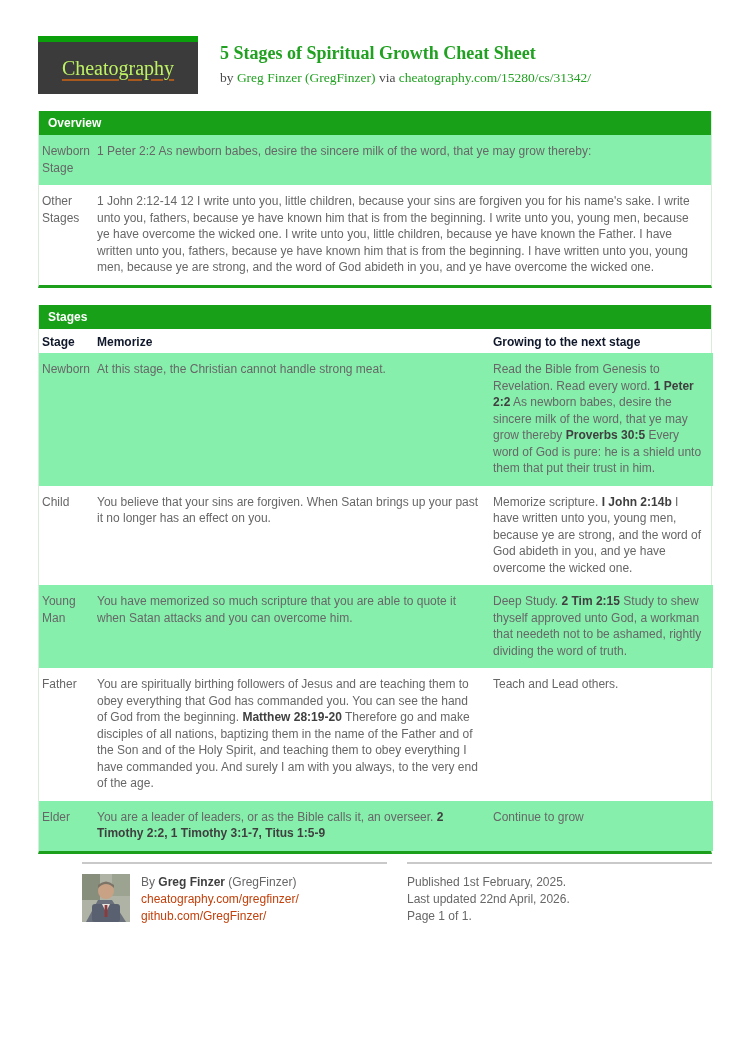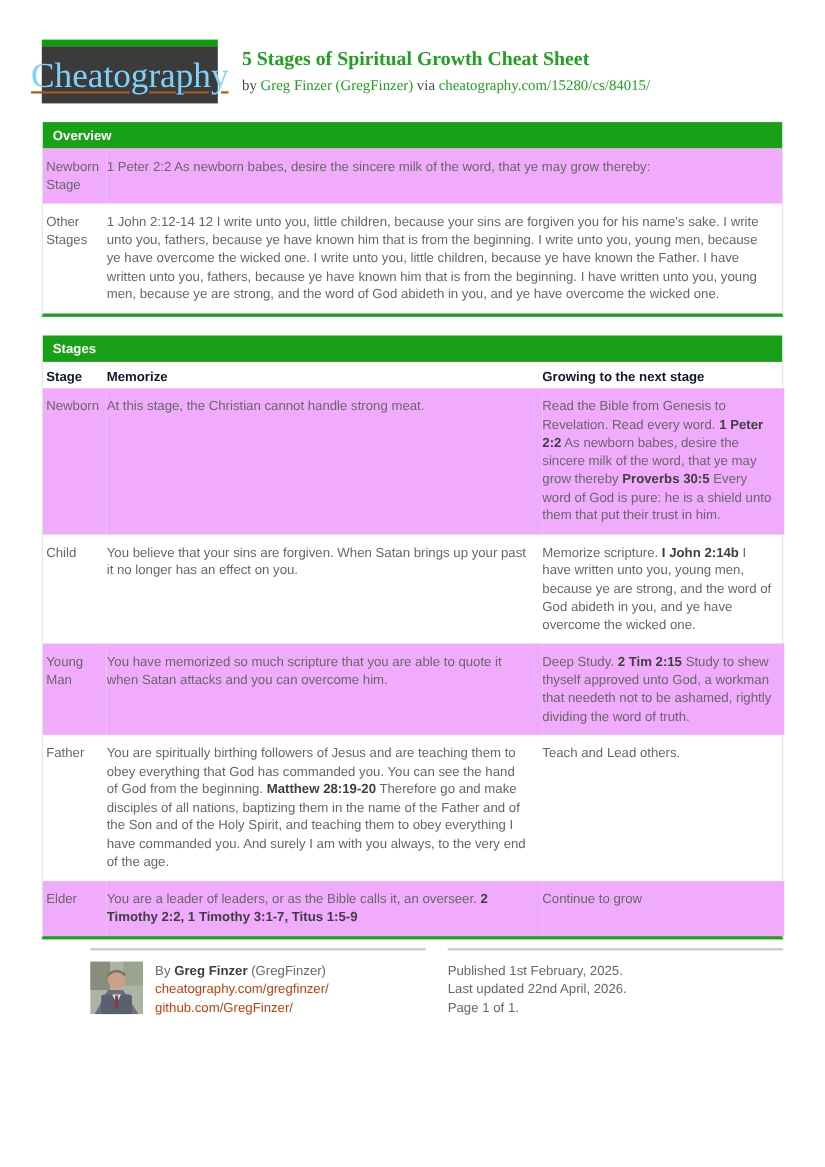--- a/index.html
+++ b/index.html
@@ -13,21 +13,21 @@
 
   
   .masthead { display:flex; padding-top:36px; }
   .logo { flex:0 0 160px; width:160px; cursor:pointer; }
   .logo-strip { height:6px; background:#0ba00b; }
   .logo-box {
     height:52px; background:#3b3b3b;
     display:flex; align-items:center; justify-content:center;
   }
   .logo-text {
-    font-family:"Liberation Serif", serif; font-size:32px; color:#7dd3fc;
+    font-family:"Liberation Serif", serif; font-size:20px; color:#bef264;
     text-decoration:underline; text-decoration-color:#a85a1e;
     text-decoration-thickness:2px; text-underline-offset:4px;
   }
   .title-block { margin-left:22px; padding-top:7px; }
   .page-title {
     font-family:"Liberation Serif", serif; font-size:18px; font-weight:700;
     color:#21a121; margin:0 0 5px 0; line-height:1.2;
   }
   .byline {
     font-family:"Liberation Serif", serif; font-size:13.5px; color:#4a4a4a;
@@ -46,21 +46,21 @@
     padding:5px 9px 5px 9px;
   }
   table { width:100%; border-collapse:collapse; table-layout:fixed;
     font-size:12px; color:#676767; line-height:16.5px; }
   th, td { vertical-align:top; text-align:left; }
   th { font-weight:700; color:#0f172a; padding:5px 8px 3px 0; }
   td { padding:8px 13px 9px 0; }
   .label-col { width:58px; padding-left:3px; padding-right:4px; }
   .ind-col  { width:396px; }
   .grow-col { width:220px; padding-right:6px; }
-  tr.tint { background:#f0abfc; }
+  tr.tint { background:#86efac; }
   .b { font-weight:700; color:#3f3f3f; }
   .link { color:#c2410c; cursor:pointer; }
 
   
   .footer { display:flex; gap:20px; margin-top:8px;padding-left:44px; }
   .fcol {
     flex:1 1 0; border-top:2px solid #c9c9c9; padding-top:10px;
     font-size:12px; line-height:17px; color:#676767;
   }
   .author-wrap { display:flex; gap:11px; }
@@ -75,21 +75,21 @@
 
     <div class="masthead">
       <div class="logo">
         <div class="logo-strip"></div>
         <div class="logo-box">
           <span class="logo-text">Cheatography</span>
         </div>
       </div>
       <div class="title-block">
         <h1 class="page-title">5 Stages of Spiritual Growth Cheat Sheet</h1>
-        <div class="byline" id="byline"><span>by </span><span class="link">Greg Finzer (GregFinzer)</span><span> via </span><span class="link">cheatography.com/15280/cs/84015/</span></div>
+        <div class="byline" id="byline"><span>by </span><span class="link">Greg Finzer (GregFinzer)</span><span> via </span><span class="link">cheatography.com/15280/cs/31342/</span></div>
       </div>
     </div>
 
     <div class="panel">
       <div class="panel-header">Overview</div>
       <table>
         <tbody id="overview-rows">
             <tr class="tint">
               <td class="label-col">Newborn Stage</td>
               <td>1 Peter 2:2 As newborn babes, desire the sincere milk of the word, that ye may grow thereby:</td>

